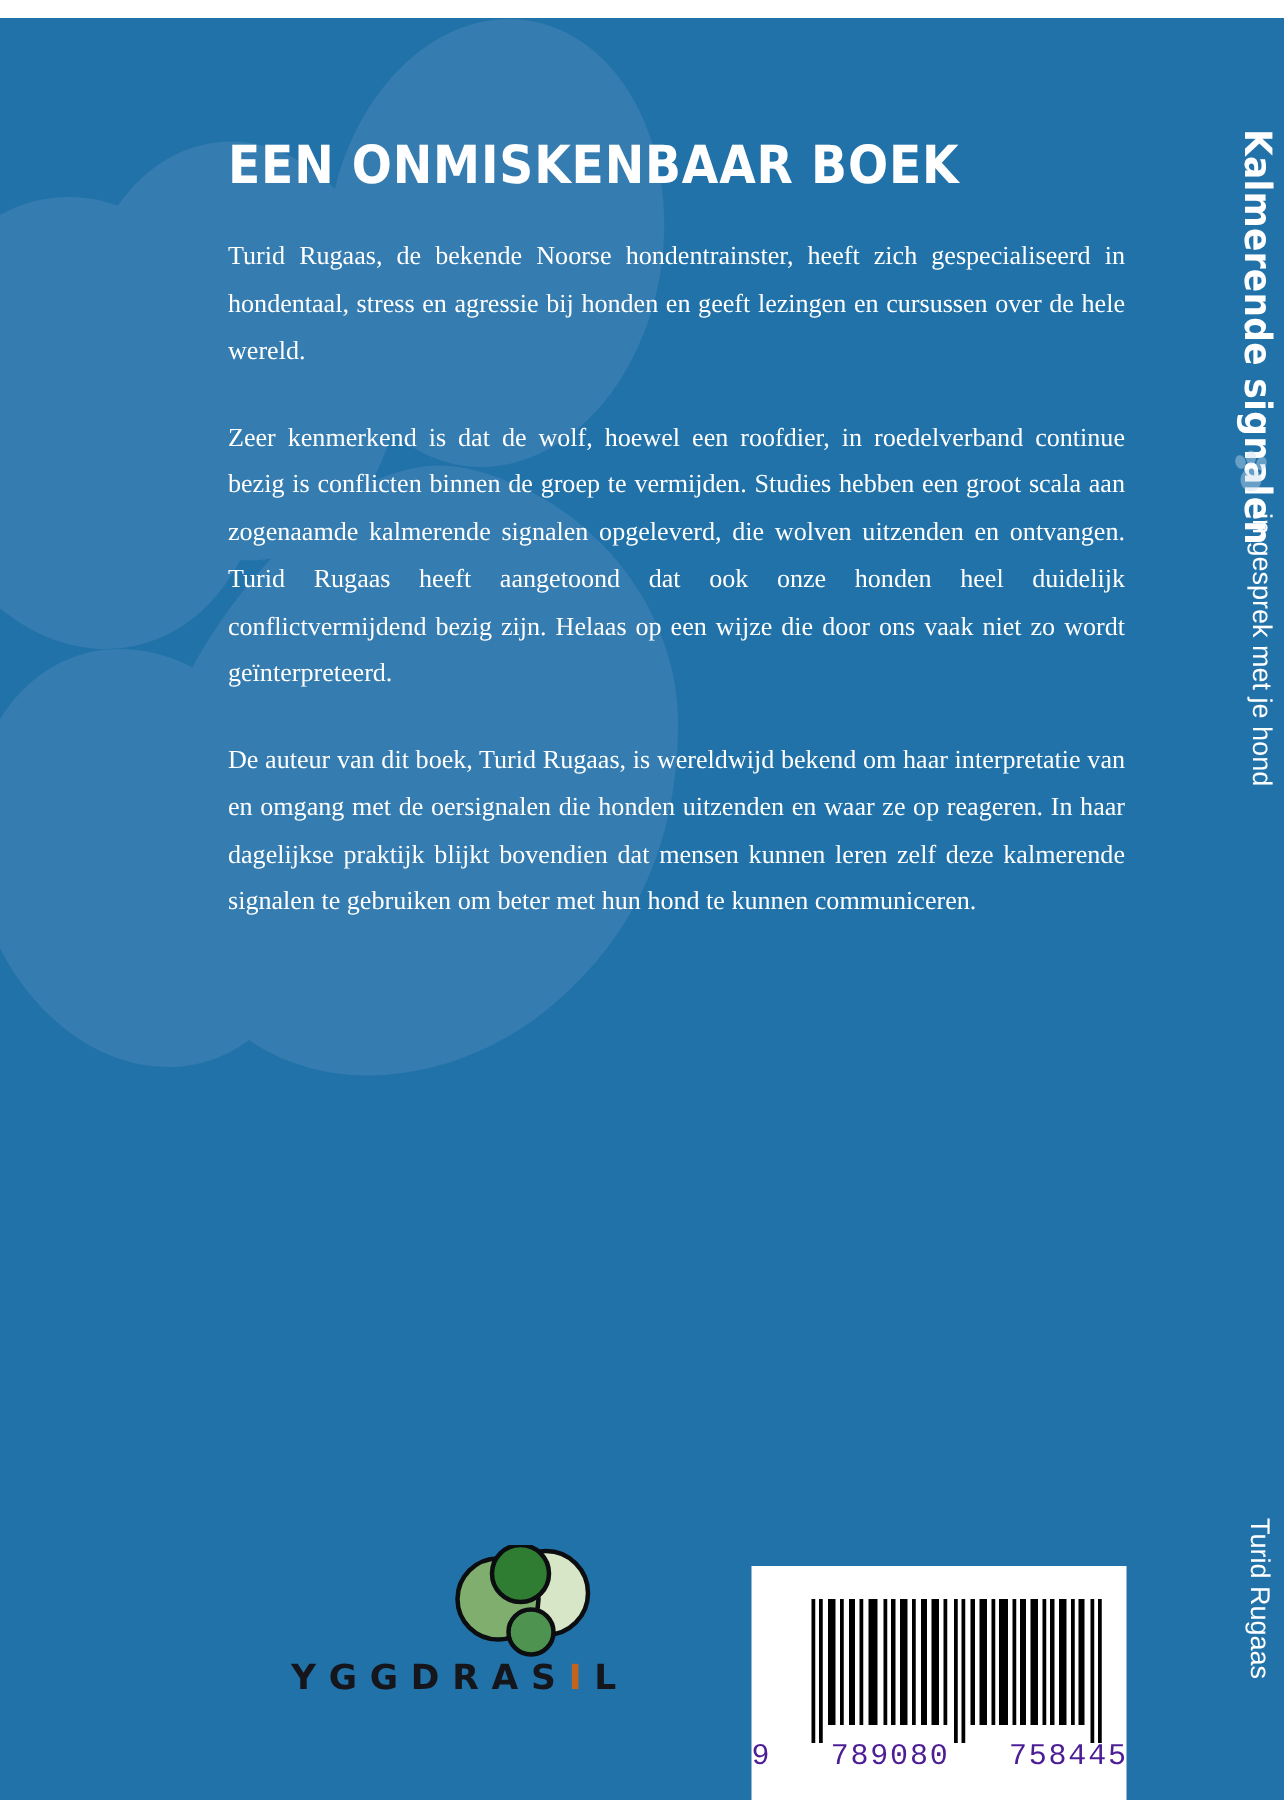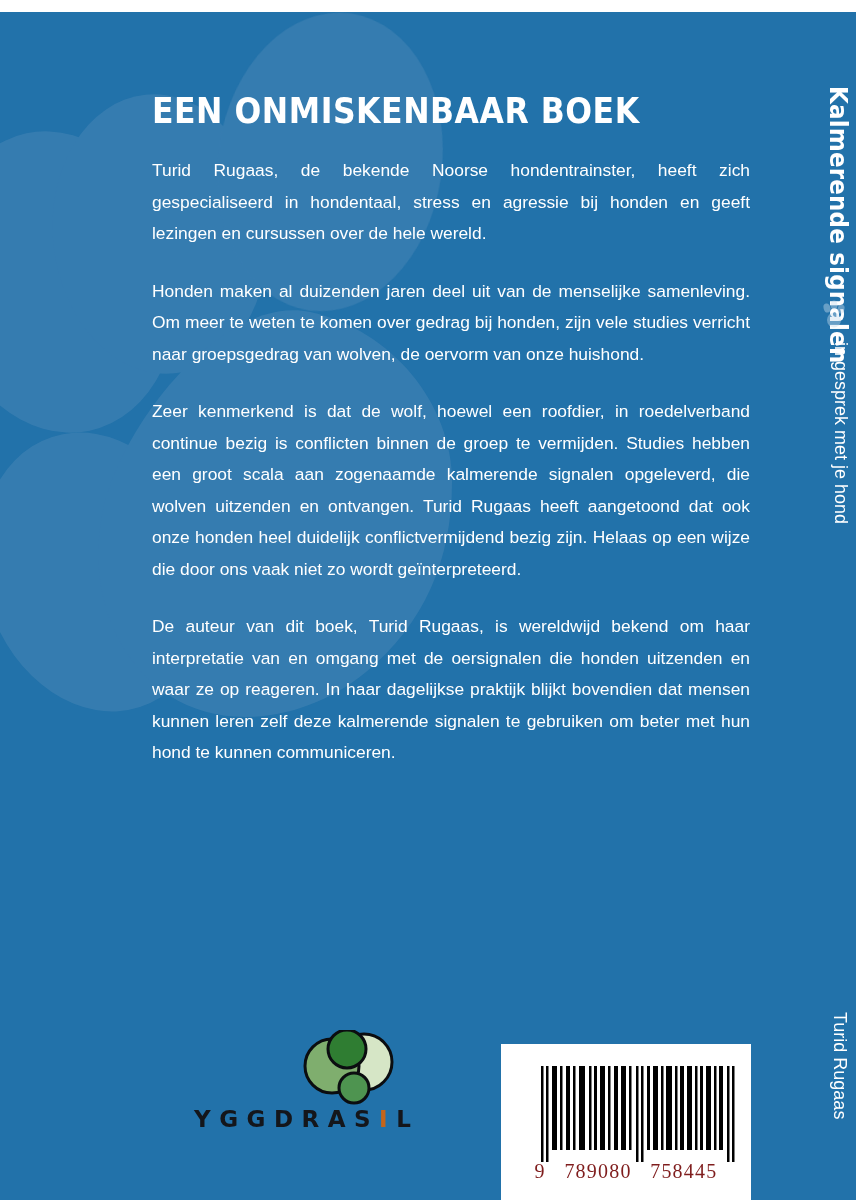--- a/index.html
+++ b/index.html
@@ -58,20 +58,21 @@
     width: 598px;
     color: #ffffff;
     font-size: 17.4px;
     line-height: 31.5px;
     text-align: justify;
     text-justify: inter-word;
     font-weight: 400;
   }
   .blurb-body p {
     margin: 0 0 26px 0;
+    font-family: Liberation Serif, serif;
   }
   .blurb-body p:last-child { margin-bottom: 0; }
 
   
   .publisher-logo {
     position: absolute;
     left: 194px;
     top: 1018px;
     width: 200px;
     height: 110px;
@@ -111,22 +112,22 @@
     top: 22px;
     width: 250px;
     height: 100px;
   }
   .barcode-digits {
     position: absolute;
     left: 0;
     top: 116px;
     width: 250px;
     text-align: center;
-    color: #7f1d1d;
-    font-family: Liberation Serif, serif;
+    color: #4c1d95;
+    font-family: Liberation Mono, monospace;
     font-size: 20px;
     letter-spacing: 1.2px;
     white-space: pre;
   }
 
   
   .spine {
     position: absolute;
     left: 812px;
     top: 0;
@@ -197,21 +198,20 @@
       </g>
     </svg>
   </div>
 
   <div class="back-panel">
 
     <div class="blurb-title">EEN ONMISKENBAAR BOEK</div>
 
     <div class="blurb-body">
       <p>Turid Rugaas, de bekende Noorse hondentrainster, heeft zich gespecialiseerd in hondentaal, stress en agressie bij honden en geeft lezingen en cursussen over de hele wereld.</p>
-      <p>Honden maken al duizenden jaren deel uit van de menselijke samenleving. Om meer te weten te komen over gedrag bij honden, zijn vele studies verricht naar groepsgedrag van wolven, de oervorm van onze huishond.</p>
       <p>Zeer kenmerkend is dat de wolf, hoewel een roofdier, in roedelverband continue bezig is conflicten binnen de groep te vermijden. Studies hebben een groot scala aan zogenaamde kalmerende signalen opgeleverd, die wolven uitzenden en ontvangen. Turid Rugaas heeft aangetoond dat ook onze honden heel duidelijk conflictvermijdend bezig zijn. Helaas op een wijze die door ons vaak niet zo wordt geïnterpreteerd.</p>
       <p>De auteur van dit boek, Turid Rugaas, is wereldwijd bekend om haar interpretatie van en omgang met de oersignalen die honden uitzenden en waar ze op reageren. In haar dagelijkse praktijk blijkt bovendien dat mensen kunnen leren zelf deze kalmerende signalen te gebruiken om beter met hun hond te kunnen communiceren.</p>
     </div>
 
     <div class="publisher-logo">
       <div class="logo-mark">
         <svg width="92" height="76" viewBox="0 0 92 76" xmlns="http://www.w3.org/2000/svg">
           <g stroke="#0b0d10" stroke-width="3">
             <circle cx="62" cy="32" r="28" fill="#d6e6c6"></circle>
             <circle cx="30" cy="36" r="27" fill="#7fae6e"></circle>

